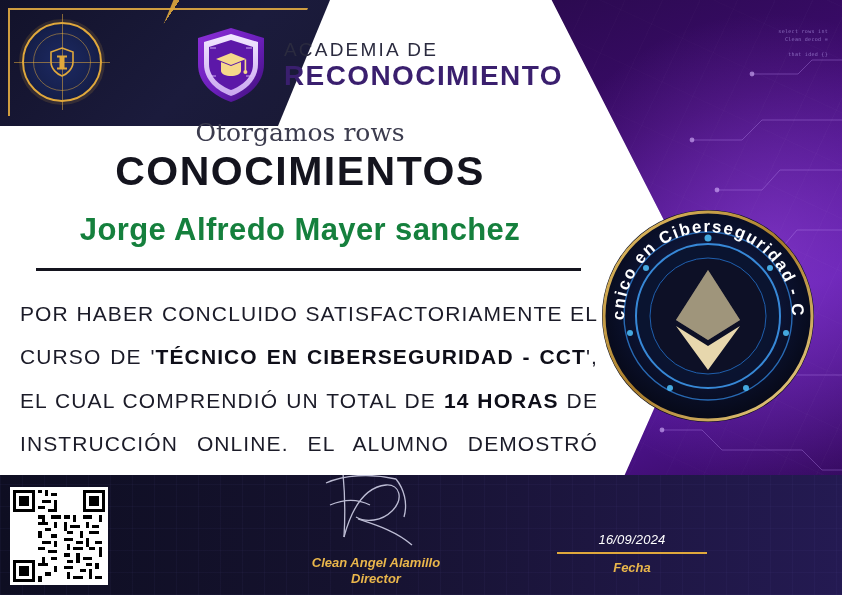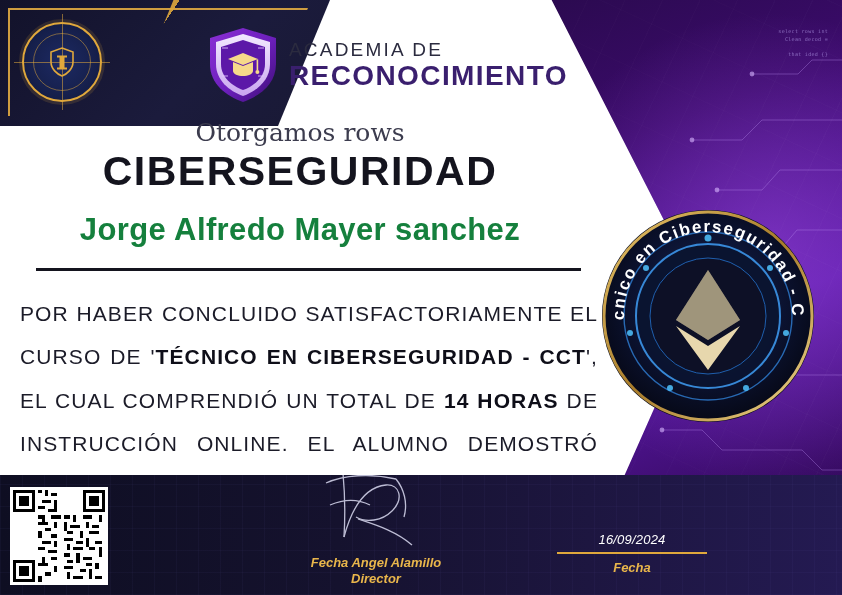--- a/index.html
+++ b/index.html
@@ -103,24 +103,24 @@
   }
   .tl-shield {
     position: absolute;
     left: 50%; top: 50%;
     transform: translate(-50%,-50%);
   }
 
   
   .logo-row {
     position: absolute;
-    top: 26px; left: 206px;
+    top: 26px; left: 194px;
     display: flex;
     align-items: center;
-    gap: 9px;
+    gap: 16px;
   }
   .logo-mark {
     width: 74px; height: 78px;
     position: relative;
   }
   .logo-text { line-height: 1; }
   .logo-text .l1 {
     font-size: 19px;
     letter-spacing: 2.2px;
     color: #2b2b3f;
@@ -321,21 +321,21 @@
         </g>
       </svg>
     </div>
     <div class="logo-text">
       <div class="l1">ACADEMIA DE</div>
       <div class="l2">RECONOCIMIENTO</div>
     </div>
   </div>
 
   <div class="otorgamos">Otorgamos rows</div>
-  <div class="title">CIBERSEGURIDAD</div>
+  <div class="title">CONOCIMIENTOS</div>
   <div class="recipient">Jorge Alfredo Mayer sanchez</div>
   <div class="rule"></div>
 
   <div class="body-text">
     <span>POR HABER CONCLUIDO SATISFACTORIAMENTE EL CURSO DE '</span><b>TÉCNICO EN CIBERSEGURIDAD - CCT</b><span>', EL CUAL COMPRENDIÓ UN TOTAL DE </span><b>14 HORAS</b><span> DE INSTRUCCIÓN ONLINE. EL ALUMNO DEMOSTRÓ TENER LAS HABILIDADES Y CONOCIMIENTOS SUFICIENTES.</span>
   </div>
 
   <svg class="seal" viewBox="0 0 216 216">
     <defs>
       <radialGradient id="sealbg" cx="50%" cy="45%" r="60%">
@@ -464,21 +464,21 @@
         <path d="M40 6 C44 30 46 58 44 92"></path>
         <path d="M26 38 C44 30 70 28 96 34"></path>
         <path d="M44 92 C52 62 66 42 86 40 C100 39 104 54 92 66 C82 76 66 78 56 72"></path>
         <path d="M58 74 C76 80 96 86 112 100"></path>
         <path d="M96 34 C104 44 108 58 104 72"></path>
         <path d="M30 60 C44 54 58 54 70 60"></path>
       </g>
     </svg>
 
     <div class="foot-col foot-sign">
-      <div class="sign-name">Fecha Angel Alamillo</div>
+      <div class="sign-name">Clean Angel Alamillo</div>
       <div class="sign-name">Director</div>
     </div>
 
     <div class="foot-col foot-date">
       <div class="foot-value">16/09/2024</div>
       <div class="foot-line"></div>
       <div class="foot-label">Fecha</div>
     </div>
   </div>
 </div>

